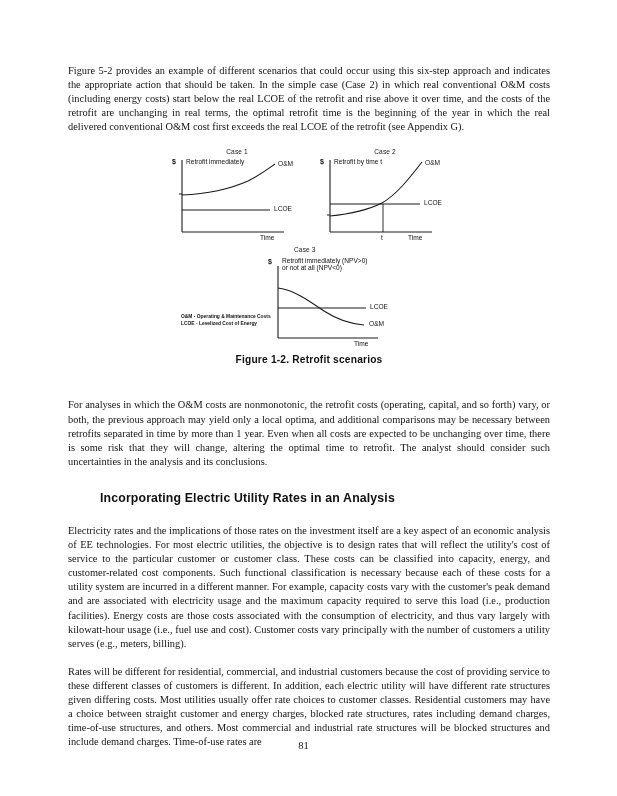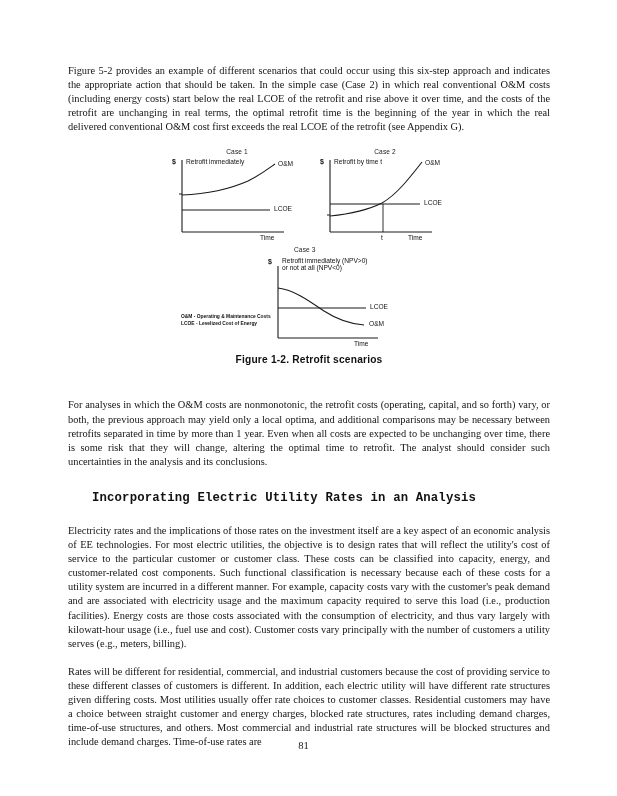--- a/index.html
+++ b/index.html
@@ -27,26 +27,26 @@
     font-family: Liberation Serif, serif;
     font-size: 10.4px;
     line-height: 14.1px;
     text-align: justify;
     text-justify: inter-word;
     color: #141414;
   }
   p.body-para + p.body-para { margin-top: 13.5px; }
 
   .section-heading {
-    font-family: Liberation Mono, monospace;
+    font-family: Liberation Sans, sans-serif;
     font-size: 12.3px;
     font-weight: bold;
     letter-spacing: 0.15px;
     color: #111111;
-    margin: 0;
+    margin: 8px;
     padding-left: 24px;
   }
 
   
   .figure-block {
     position: relative;
     width: 482px;
     height: 232px;
     margin: 14px 0 0 0;
   }

